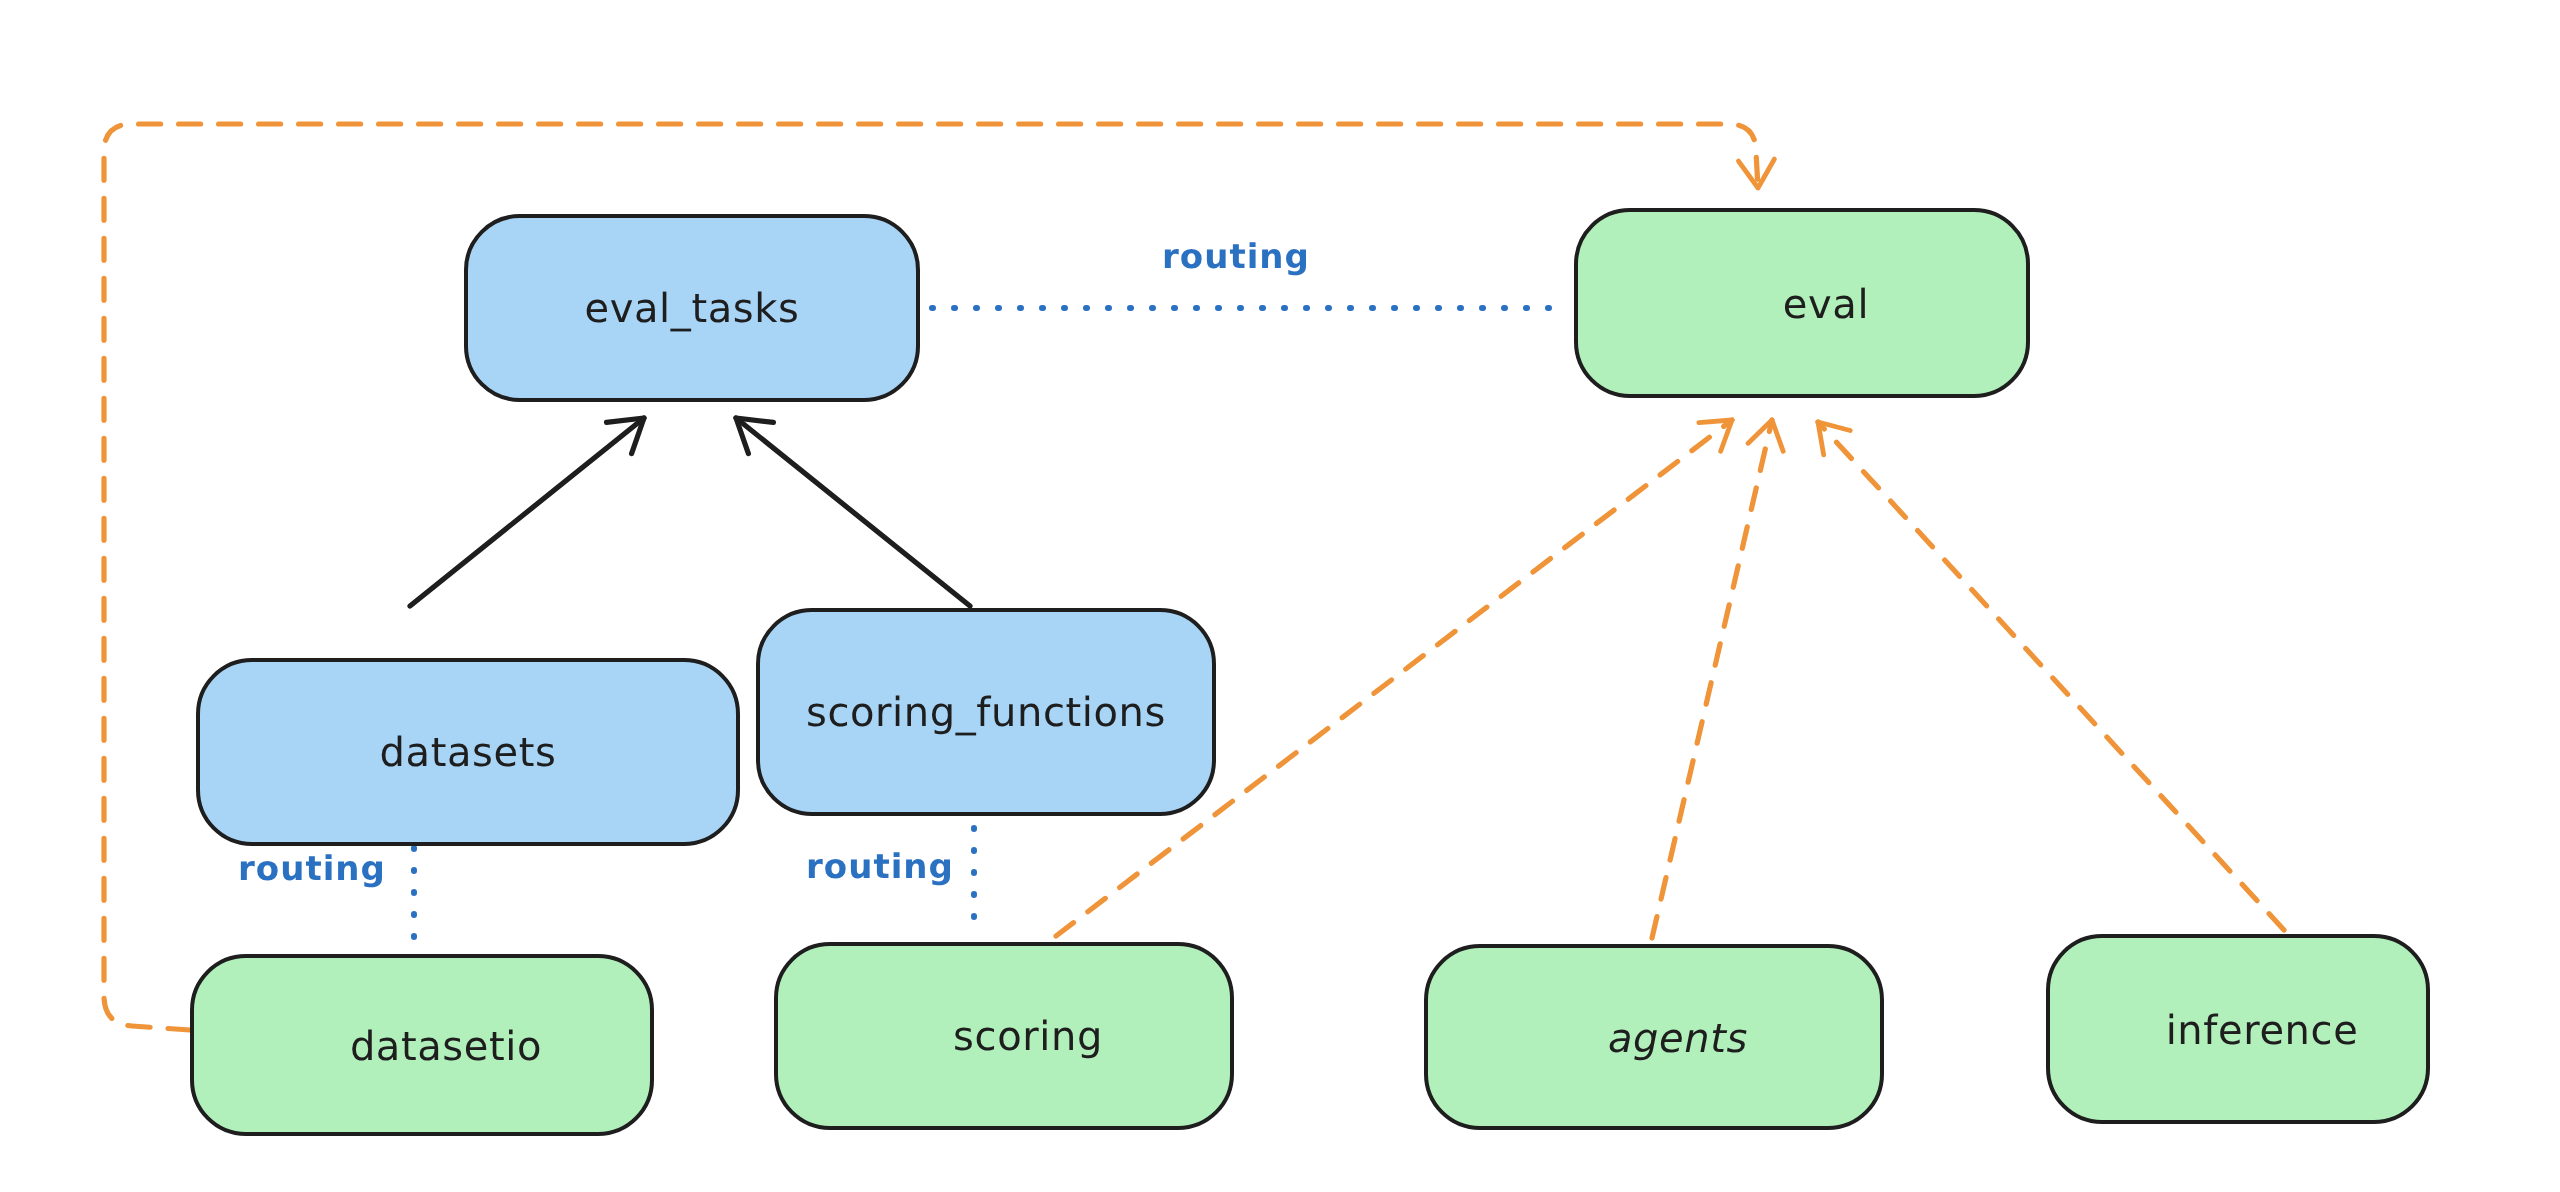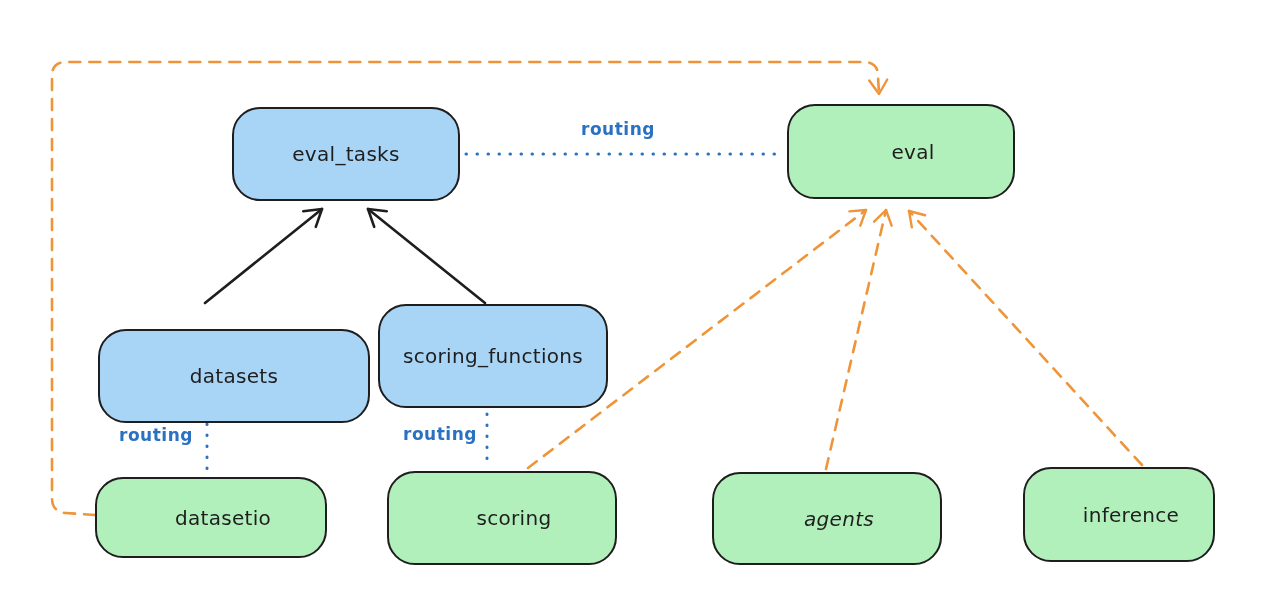--- a/index.html
+++ b/index.html
@@ -68,21 +68,21 @@
   </div>
 
   <div class="node blue" style="left:98px;top:305px;width:272px;height:94px;margin-top:24px;">
     <span>datasets</span>
   </div>
 
   <div class="node blue" style="left:378px;top:304px;width:230px;height:104px;">
     <span>scoring_functions</span>
   </div>
 
-  <div class="node green" style="left:95px;top:477px;width:232px;height:81px;">
+  <div class="node green" style="left:95px;top:477px;width:232px;height:91px;">
     <span>datasetio</span>
   </div>
 
   <div class="node green" style="left:387px;top:471px;width:230px;height:94px;">
     <span>scoring</span>
   </div>
 
   <div class="node green" style="left:712px;top:472px;width:230px;height:93px;font-style:italic;">
     <span>agents</span>
   </div>

